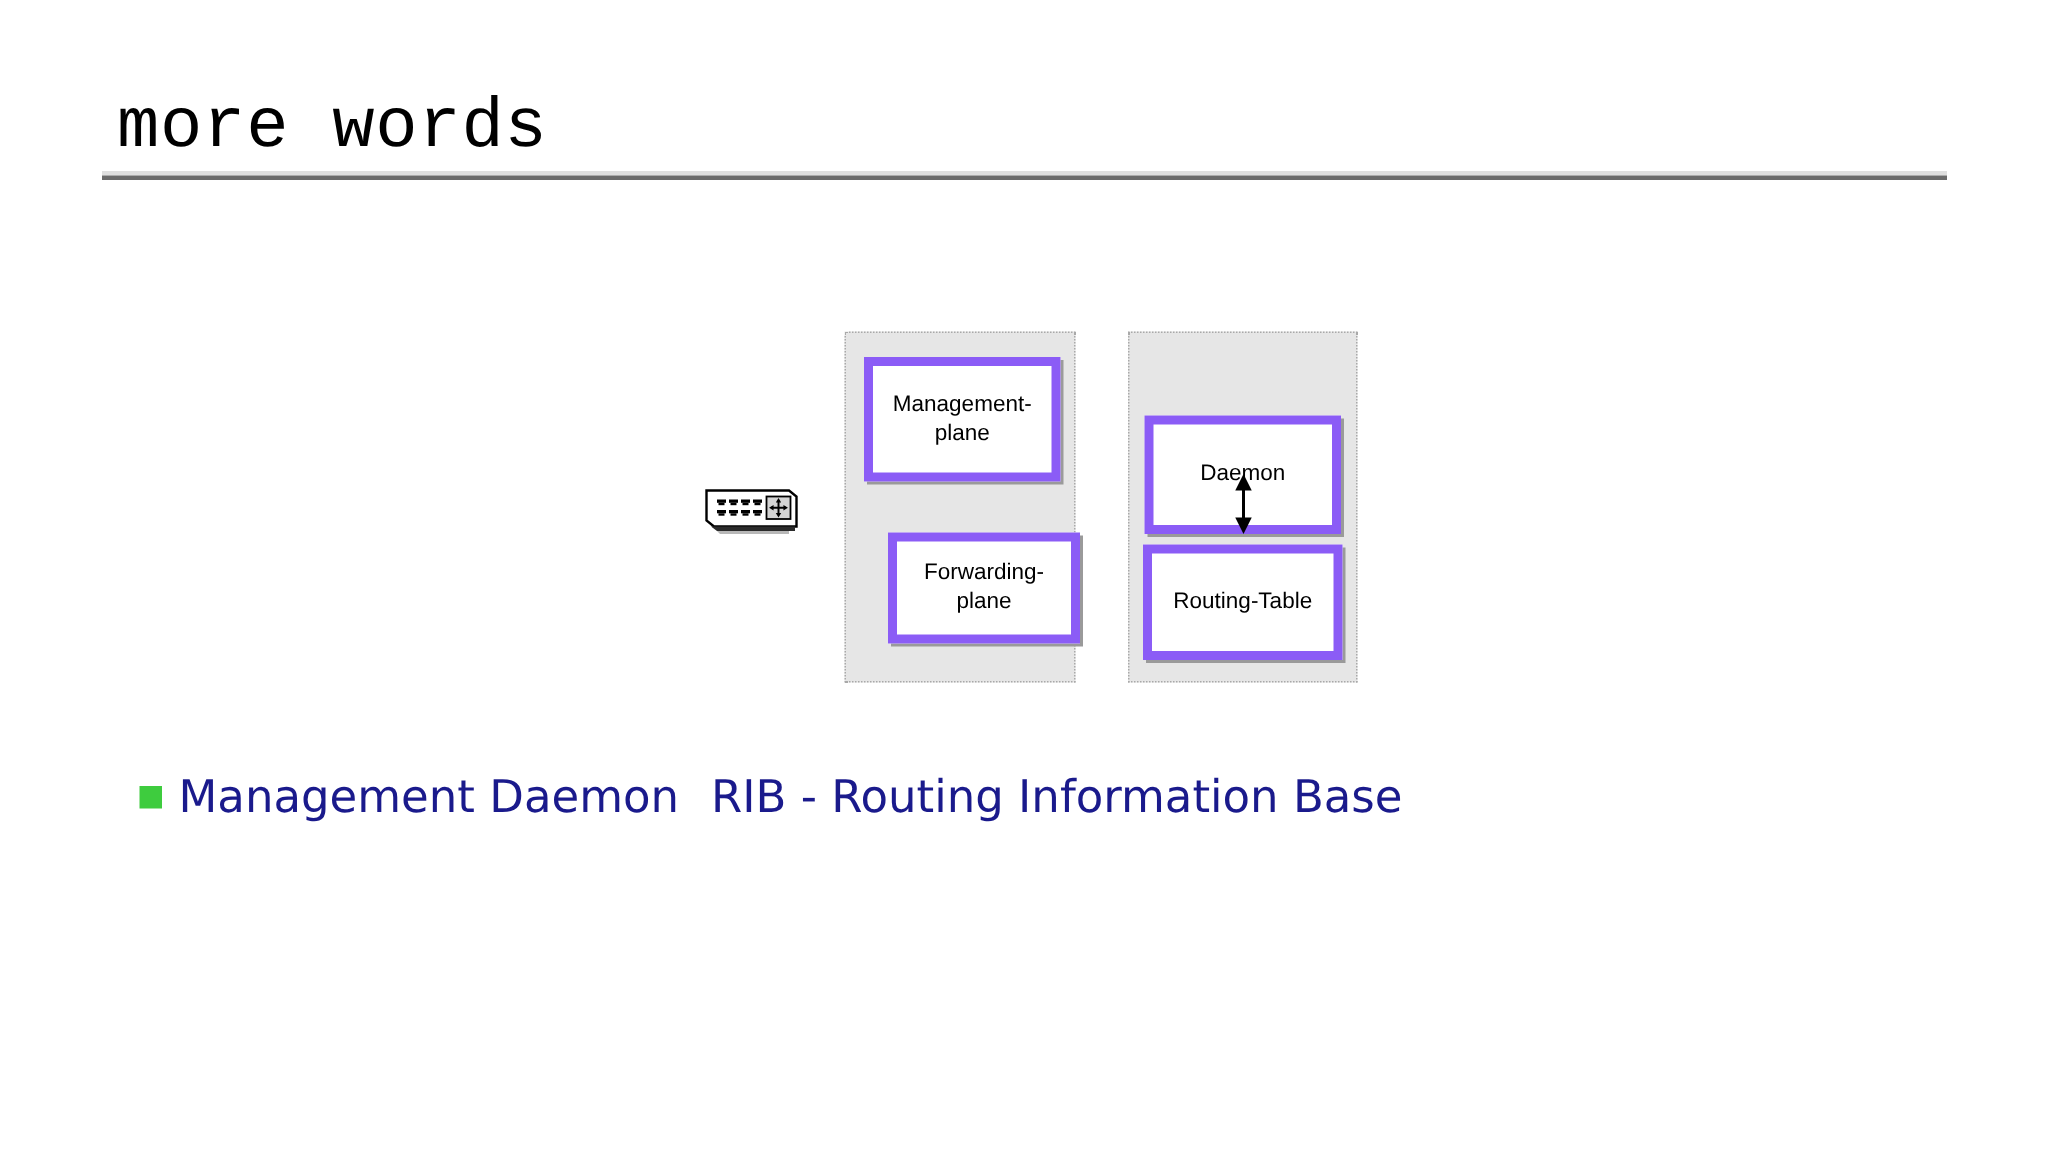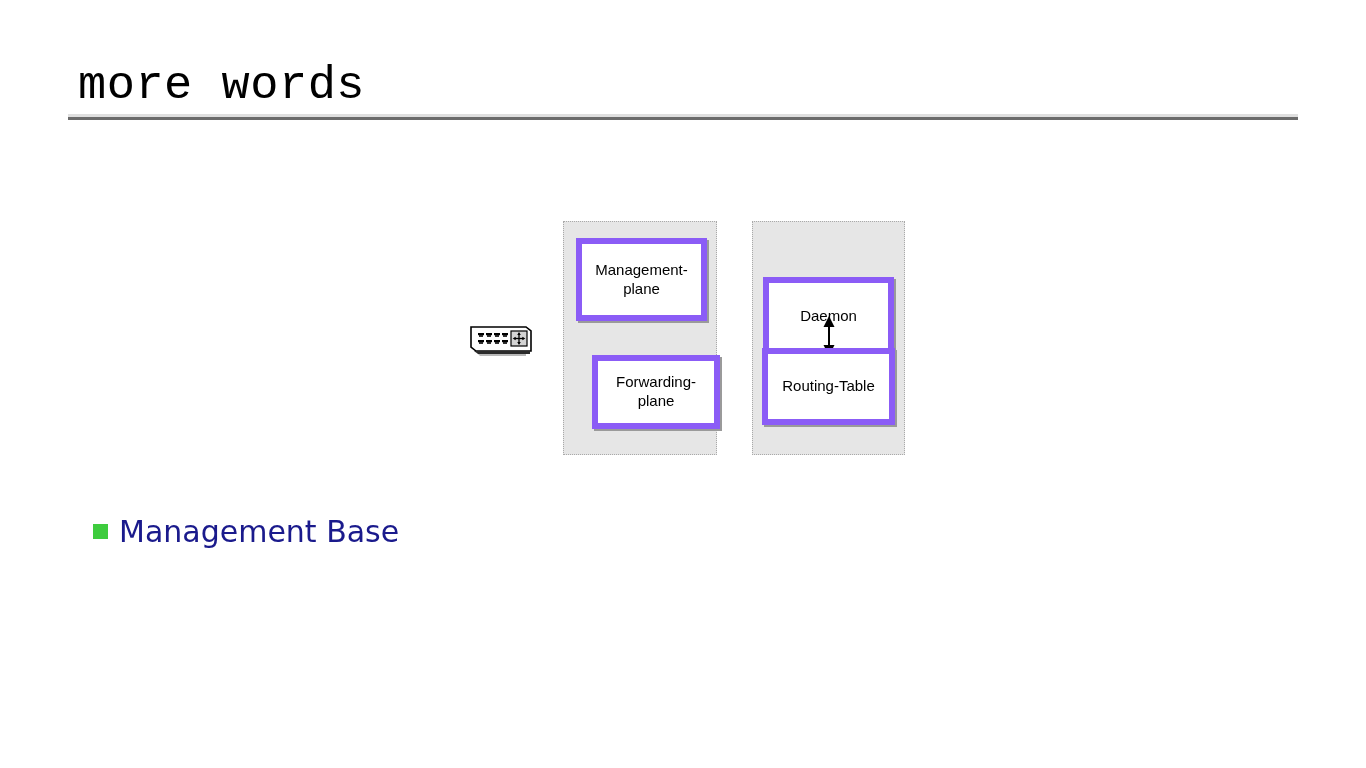--- a/index.html
+++ b/index.html
@@ -111,21 +111,21 @@
   }
   #box-daemon {
     left: 763px;
     top: 238px;
     width: 131px;
     height: 79px;
     margin-top: 39px;
   }
   #box-routing-table {
     left: 762px;
-    top: 348px;
+    top: 363px;
     width: 133px;
     height: 77px;
   }
 
   #arrow-daemon-rib {
     position: absolute;
     left: 818px;
     top: 316px;
     width: 22px;
     height: 40px;
@@ -259,18 +259,21 @@
   </svg>
 </div>
 
 <div id="box-routing-table" class="diagram-box">
   <span>Routing-Table</span>
 </div>
 
 <div id="bullet-list">
   <div class="bullet-row">
     <span class="bullet-marker"></span>
-    <span class="bullet-text">Management Base</span>
+    <span class="bullet-text">Management Daemon</span>
   </div>
 </div>
 
 <div id="acronym-list">
+  <div class="acronym-row">
+    <span class="acronym-text">RIB - Routing Information Base</span>
+  </div>
 </div>
 
 </body></html>

